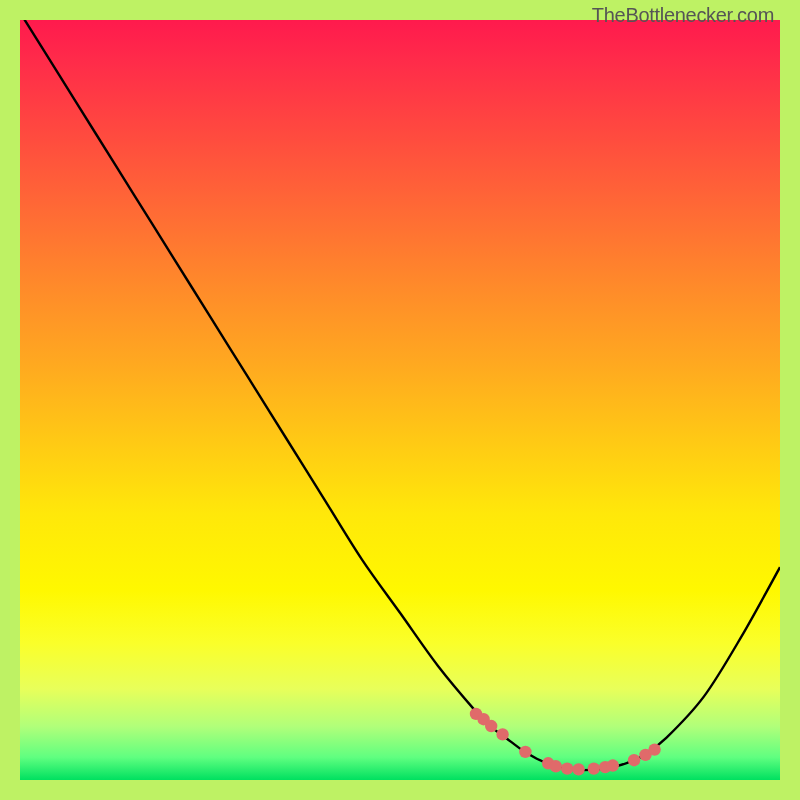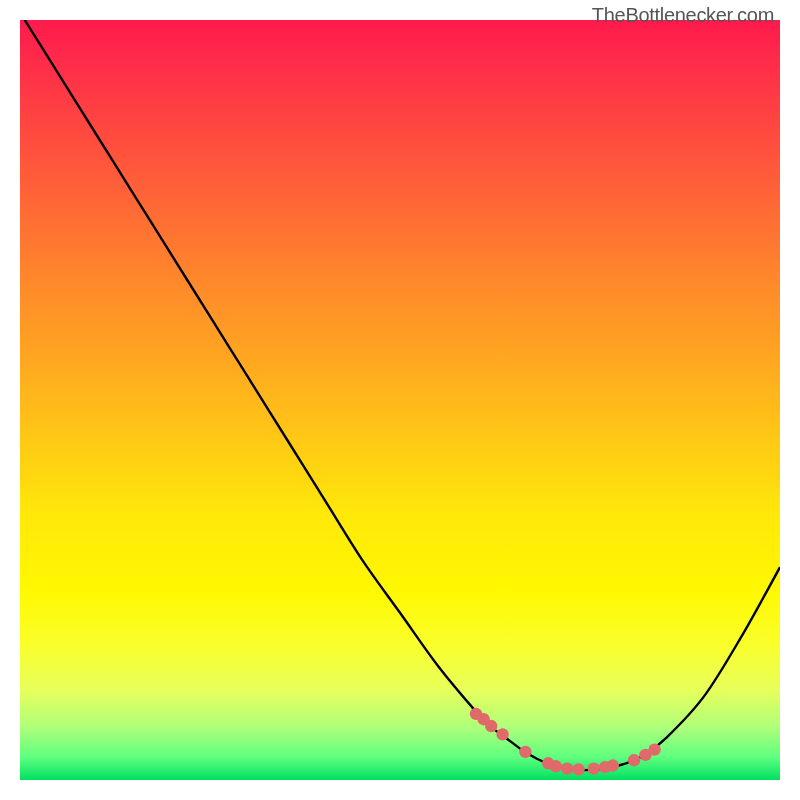--- a/index.html
+++ b/index.html
@@ -1,21 +1,21 @@
 <!DOCTYPE html>
 <html><head>
 <meta charset="utf-8">
 <style>
   * { margin: 0; padding: 0; box-sizing: border-box; }
   html, body { width: 800px; height: 800px; overflow: hidden; background: #000; }
   .chart-container {
     position: relative;
     width: 800px;
     height: 800px;
-    background: #ffffff;
+    background: #bef264;
   }
   .plot-area {
     position: absolute;
     left: 20px;
     top: 20px;
     width: 760px;
     height: 760px;
   }
   .gradient-bg {
     width: 100%;

